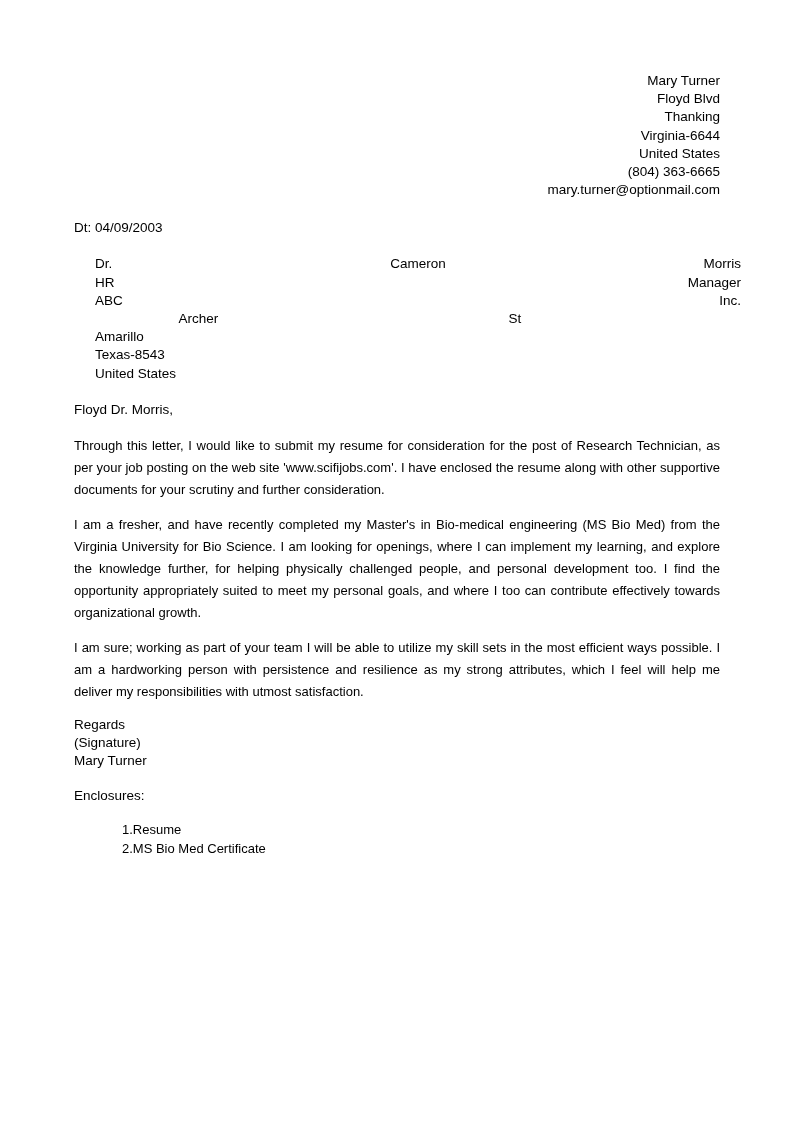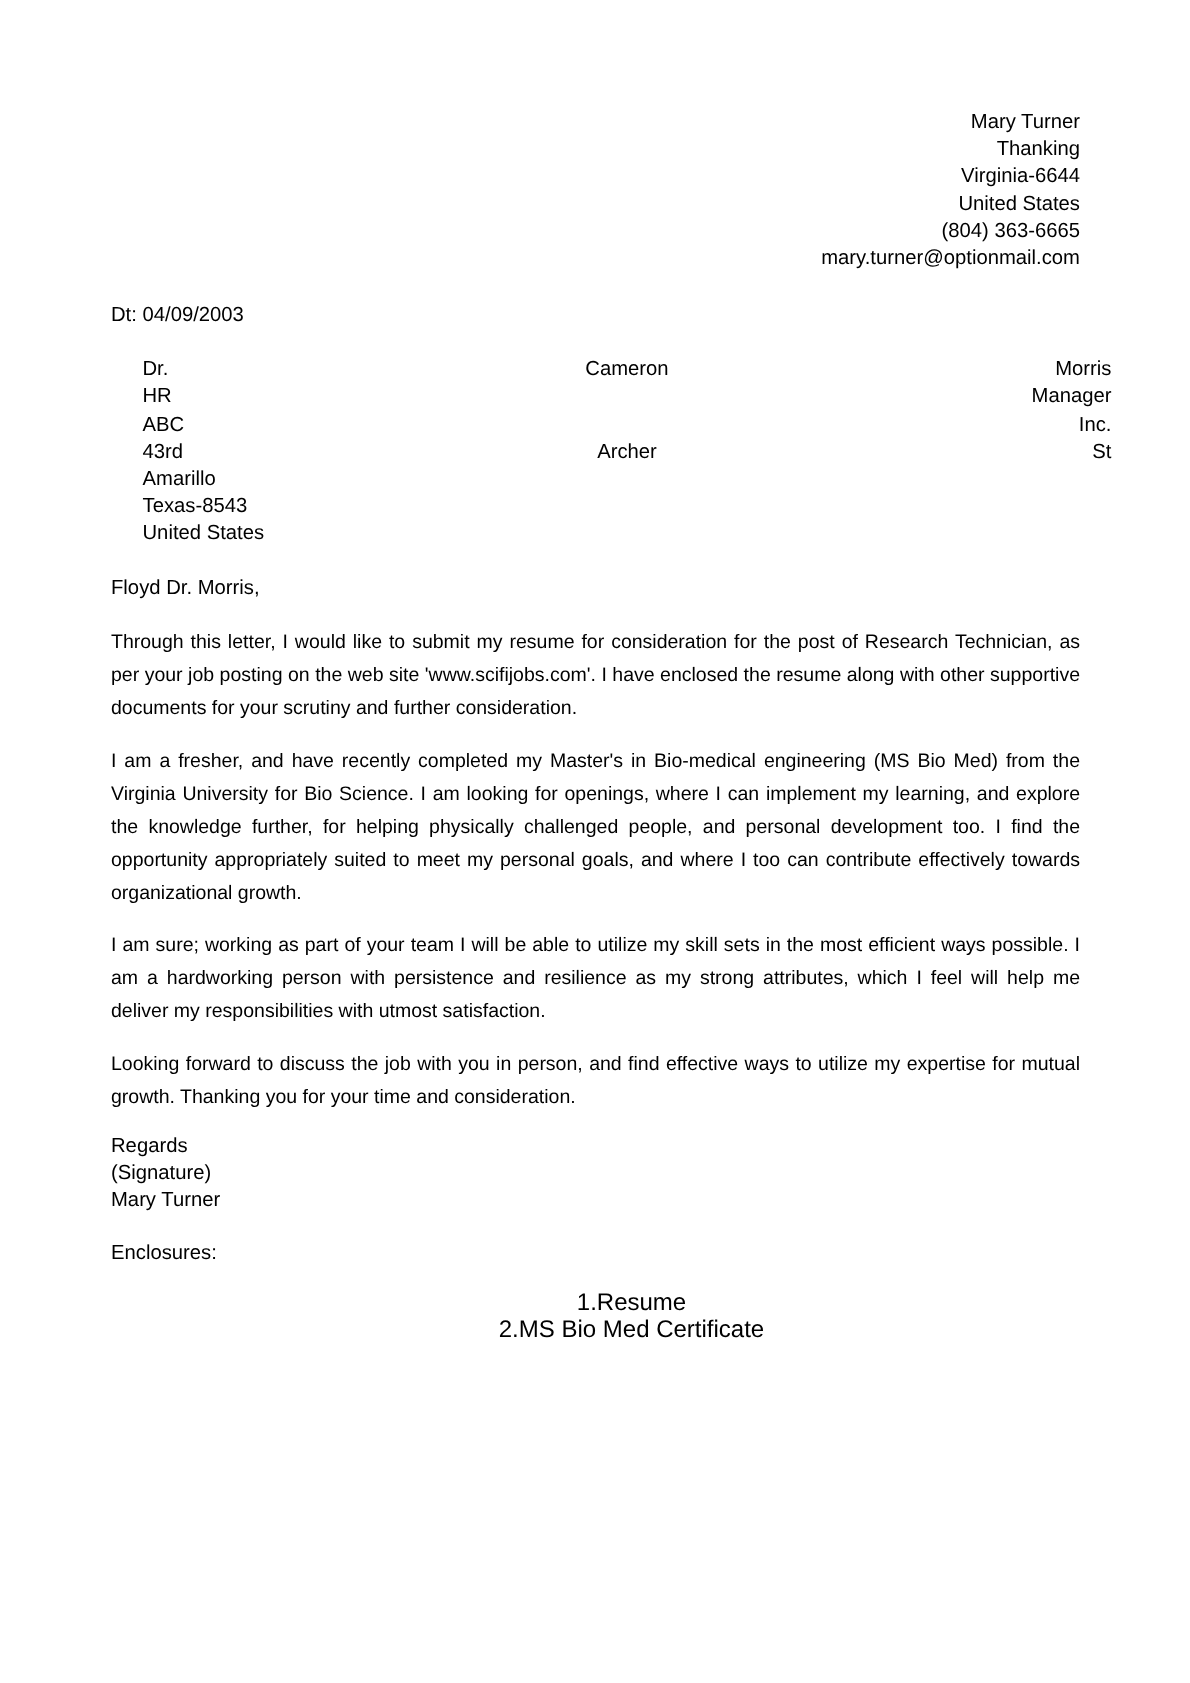--- a/index.html
+++ b/index.html
@@ -98,34 +98,34 @@
 
   .enclosures-title {
     font-size: 13.5px;
     line-height: 18px;
     margin: 17px 0 0 0;
   }
   .enclosures-list {
     margin: 16px 0 0 0;
     padding: 0 0 0 48px;
     list-style: none;
-    font-size: 16px;
+    font-size: 13px;
     line-height: 18.2px;
-    text-align: center;
   }
   .enclosures-list li { white-space: nowrap; }
 </style>
 </head>
 <body>
 
 <div class="page">
   <div class="content">
 
     <div class="sender">
       <div>Mary Turner</div>
+      <div>Floyd Blvd</div>
       <div>Thanking</div>
       <div>Virginia-6644</div>
       <div>United States</div>
       <div>(804) 363-6665</div>
       <div>mary.turner@optionmail.com</div>
     </div>
 
     <div class="date-line">Dt: 04/09/2003</div>
 
     <div class="recipient">
@@ -138,42 +138,40 @@
         <span class="rcol-l">HR</span>
         <span class="rcol-c"></span>
         <span class="rcol-r">Manager</span>
       </div>
       <div class="rrow">
         <span class="rcol-l">ABC</span>
         <span class="rcol-c"></span>
         <span class="rcol-r">Inc.</span>
       </div>
       <div class="rrow">
-        <span class="rcol-l">43rd</span>
         <span class="rcol-c">Archer</span>
         <span class="rcol-r">St</span>
       </div>
       <div class="rrow single">
         <span class="rcol-l">Amarillo</span>
       </div>
       <div class="rrow single">
         <span class="rcol-l">Texas-8543</span>
       </div>
       <div class="rrow single">
         <span class="rcol-l">United States</span>
       </div>
     </div>
 
 
     <div class="salutation">Floyd Dr. Morris,</div>
 
     <p class="body-par">Through this letter, I would like to submit my resume for consideration for the post of Research Technician, as per your job posting on the web site 'www.scifijobs.com'. I have enclosed the resume along with other supportive documents for your scrutiny and further consideration.</p>
     <p class="body-par">I am a fresher, and have recently completed my Master's in Bio-medical engineering (MS Bio Med) from the Virginia University for Bio Science. I am looking for openings, where I can implement my learning, and explore the knowledge further,  for helping physically challenged people, and personal development too. I find the opportunity appropriately suited to meet my personal goals, and where I too can contribute effectively towards organizational growth.</p>
     <p class="body-par">I am sure; working as part of your team I will be able to utilize my skill sets in the most efficient ways possible. I am a hardworking person with  persistence and resilience as my strong attributes, which I feel will help me deliver my responsibilities with utmost satisfaction.</p>
-    <p class="body-par">Looking forward to discuss the job with you in person, and find effective ways to utilize my expertise for mutual growth. Thanking you for your time and consideration.</p>
 
     <div class="closing">
       <div>Regards</div>
       <div>(Signature)</div>
       <div>Mary Turner</div>
     </div>
 
     <div class="enclosures-title">Enclosures:</div>
     <ul class="enclosures-list">
       <li>1.Resume</li>

